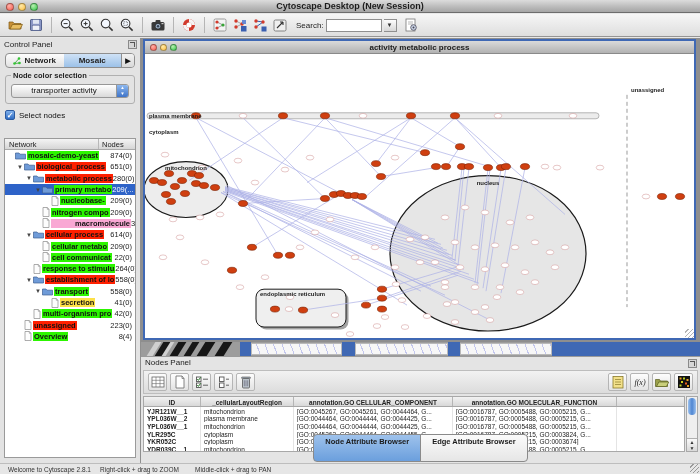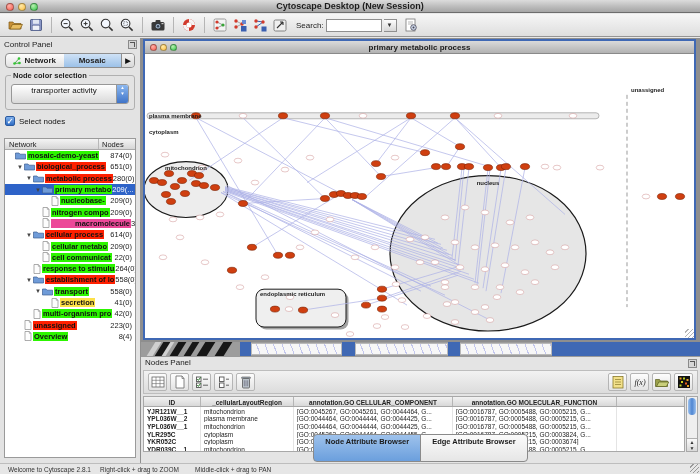--- a/index.html
+++ b/index.html
@@ -32,21 +32,21 @@
     background:#e3e3e3; border-right:1px solid #8f8f8f; }
   .cp-header { height:13px; font-size:8px; color:#222; padding:2px 4px 0; position:relative; }
   .float-icon { position:absolute; right:3px; top:2px; width:9px; height:9px; border:1px solid #8a8a8a; background:#d6d6d6; }
   .float-icon:before { content:""; position:absolute; right:1px; top:1px; width:4px; height:4px; border-top:1px solid #555; border-right:1px solid #555; }
   .cp-tabs { margin:2px 5px 0; display:flex; height:15px; border:1px solid #8f8f8f; border-radius:4px; background:linear-gradient(#fdfdfd,#e2e2e2); overflow:hidden; font-size:8px; font-weight:bold; color:#222; }
   .cp-tab { flex:1; display:flex; align-items:center; justify-content:center; gap:3px; }
   .cp-tab.selected { background:linear-gradient(#cfe2f6,#9cc1e8); }
   .cp-tab-arrow { width:13px; border-left:1px solid #8f8f8f; display:flex; align-items:center; justify-content:center; font-size:7px; color:#111; background:linear-gradient(#f2f2f2,#d9d9d9); }
   .groupbox { margin:7px 5px 0; border:1px solid #b0b0b0; border-radius:3px; padding:8px 5px 5px; position:relative; }
   .groupbox-label { position:absolute; top:-5px; left:5px; background:#e3e3e3; padding:0 2px; font-size:7.5px; font-weight:bold; color:#222; }
-  .dropdown { height:20px; border:1px solid #979797; border-radius:3px; background:linear-gradient(#ffffff,#d9d9d9); display:flex; align-items:stretch; overflow:hidden; }
+  .dropdown { height:14px; border:1px solid #979797; border-radius:3px; background:linear-gradient(#ffffff,#d9d9d9); display:flex; align-items:stretch; overflow:hidden; }
   .dropdown-value { flex:1; text-align:center; font-size:8px; line-height:12px; color:#111; }
   .dropdown-stepper { width:12px; background:linear-gradient(#8cb8f0,#3f74c8); color:#fff; font-size:4.5px; line-height:6px; text-align:center; border-left:1px solid #979797; }
   .checkbox-row { margin:6px 0 0 5px; display:flex; align-items:center; gap:4px; font-size:8px; color:#111; }
   .checkbox { width:10px; height:10px; border-radius:2px; border:1px solid #2a5aa0; background:linear-gradient(#7fb0ec,#2f6cc4); color:#fff; font-size:8px; line-height:9px; text-align:center; font-weight:bold; }
   .tree-wrap { position:absolute; top:100px; left:4px; right:4px; bottom:5px; background:#fff; border:1px solid #9a9a9a; overflow:hidden; }
   .tree-header { height:11px; display:flex; background:linear-gradient(#f4f4f4,#d6d6d6); border-bottom:1px solid #aaa; font-size:7.5px; color:#222; }
   .th-network { flex:1; padding:1px 0 0 4px; border-right:1px solid #b8b8b8; }
   .th-nodes { width:36px; padding:1px 0 0 3px; }
   .tree-row { height:11.3px; display:flex; align-items:center; font-size:7.5px; font-weight:bold; color:#111; white-space:nowrap; overflow:hidden; }
   .tree-row.selected { background:#2e63c8; }
@@ -352,21 +352,21 @@
           </div>
           <div class="tree-row">
             <span style="flex: 0 0 auto; width: 29px;"></span>
             <span class="row-arrow"></span>
             <span style="flex: 0 0 auto; display: flex; align-items: center;">
               <svg class="tree-icon" width="8" height="10" viewBox="0 0 8 10">
                 <path d="M1 0.5 L5.3 0.5 L7 2.3 L7 9.5 L1 9.5 Z" fill="#fdfdfd" stroke="#8a8a8a" stroke-width="0.7"></path>
                 <path d="M5.3 0.5 L5.3 2.3 L7 2.3" fill="none" stroke="#8a8a8a" stroke-width="0.6"></path>
               </svg>
             </span>
-            <span class="row-chip" style="background: #ec4899; padding-left: 24px;">macromolecule</span>
+            <span class="row-chip" style="background: #f9a8d4; padding-left: 24px;">macromolecule</span>
             <span class="row-count">311(0)</span>
           </div>
           <div class="tree-row">
             <span style="flex: 0 0 auto; width: 20px;"></span>
             <span class="row-arrow">▼</span>
             <span style="flex: 0 0 auto; display: flex; align-items: center;">
               <svg class="tree-icon" width="11" height="9" viewBox="0 0 11 9">
                 <path d="M0.5 8 L0.5 2 L4 2 L5 3.2 L10.5 3.2 L10.5 8 Z" fill="#6f9bd8" stroke="#3d5f93" stroke-width="0.7"></path>
               </svg>
             </span>
@@ -485,21 +485,21 @@
 
   <div class="work-area">
 
     <div class="network-window">
       <div class="nw-titlebar">
         <div class="nw-traffic">
           <div class="light red"></div>
           <div class="light yellow"></div>
           <div class="light green"></div>
         </div>
-        <div class="title-text">primary metabolic process</div>
+        <div class="title-text">activity metabolic process</div>
       </div>
       <div class="nw-canvas" id="nw-canvas">
           <svg viewBox="0 0 549 284" width="100%" height="100%" preserveAspectRatio="none">
             <rect x="2" y="58" width="452" height="6" rx="3" fill="#ececec" stroke="#9a9a9a" stroke-width="0.7"></rect>
             <ellipse cx="41" cy="135" rx="42" ry="28" fill="#ededed" stroke="#1a1a1a" stroke-width="1.1"></ellipse>
             <ellipse cx="343" cy="199" rx="98" ry="78" fill="#e6e6e6" stroke="#1a1a1a" stroke-width="1.2"></ellipse>
             <rect x="113.5" y="237.5" width="90" height="38" rx="8" fill="#555" opacity="0.55"></rect>
             <rect x="111" y="235" width="90" height="38" rx="8" fill="#efefef" stroke="#1a1a1a" stroke-width="1"></rect>
             <line x1="482" y1="40" x2="482" y2="253" stroke="#9a9a9a" stroke-width="1" stroke-dasharray="4 3"></line>
             <line x1="51" y1="63" x2="196" y2="139" stroke="#adb2e6" stroke-width="0.9" opacity="0.8"></line>

